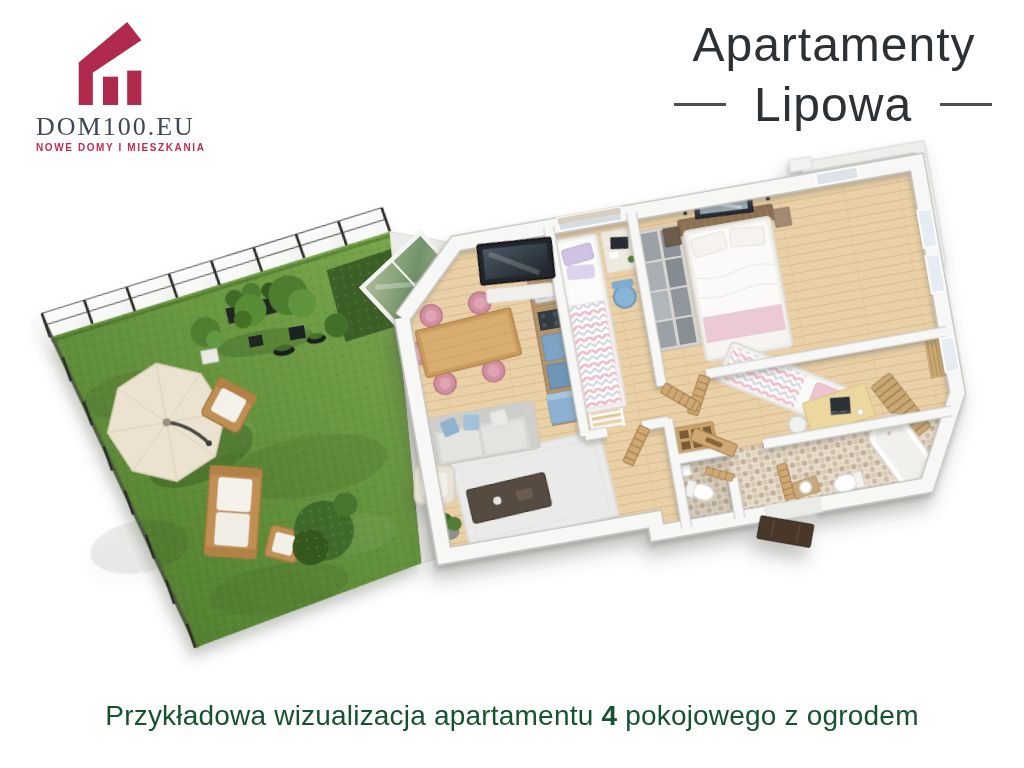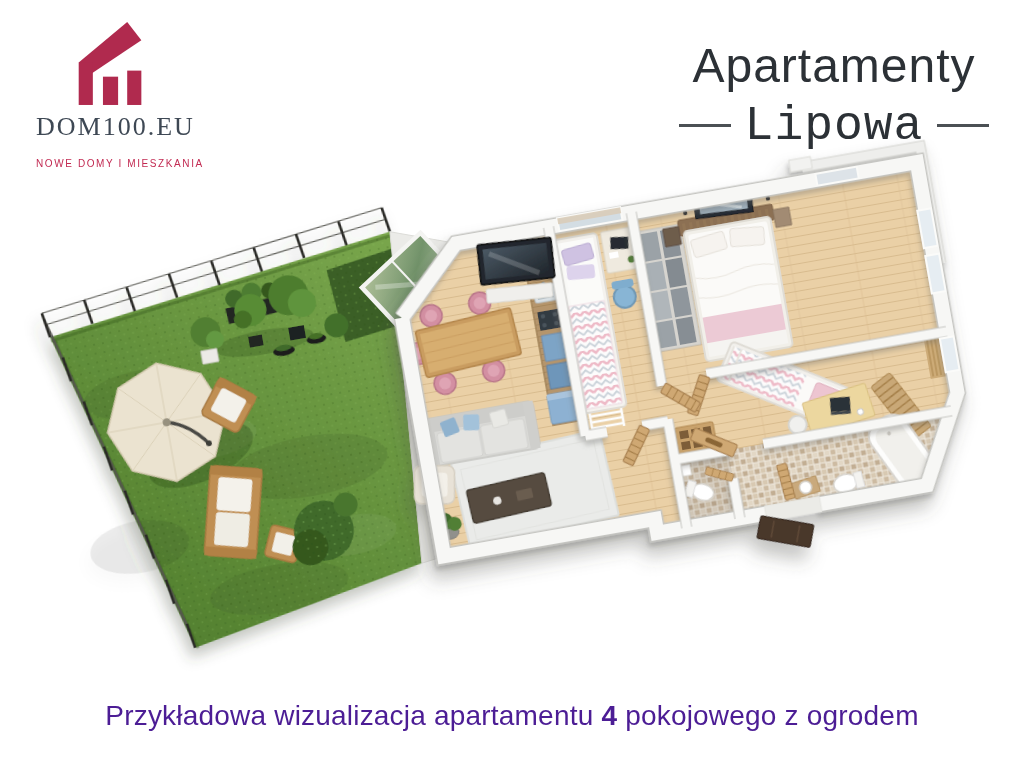--- a/index.html
+++ b/index.html
@@ -2,28 +2,28 @@
 <html><head>
 <meta charset="utf-8">
 <style>
   html,body{margin:0;padding:0;background:#fff;}
   body{width:1024px;height:768px;position:relative;overflow:hidden;
        font-family:"Liberation Sans",sans-serif;}
   .logo{position:absolute;left:36px;top:12px;width:200px;text-align:left;}
   .logo-icon{display:block;margin-left:24px;}
   .logo-name{font-family:Liberation Serif, serif;font-size:26px;letter-spacing:2px;
              color:#3e4854;margin-top:4px;}
-  .logo-tagline{font-size:10px;letter-spacing:1.6px;color:#c22a52;margin-top:16px;font-weight:normal;}
-  .title{position:absolute;right:30px;top:40px;width:320px;text-align:center;color:#2c3136;}
+  .logo-tagline{font-size:10px;letter-spacing:1.6px;color:#c22a52;margin-top:0;font-weight:bold;}
+  .title{position:absolute;right:30px;top:19px;width:320px;text-align:center;color:#2c3136;}
   .title-line1{font-size:48px;font-weight:300;letter-spacing:1px;line-height:1.1;}
-  .title-row{display:flex;align-items:center;justify-content:center;gap:14px;margin-top:8px;font-family:Liberation Mono, monospace;}
+  .title-row{display:flex;align-items:center;gap:28px;margin-top:8px;}
   .dash{display:inline-block;width:52px;height:3px;background:#2c3136;opacity:.85;}
   .title-line2{font-size:48px;font-weight:300;letter-spacing:1px;line-height:1.05;}
   .caption{position:absolute;left:0;right:0;top:700px;text-align:center;
-           font-size:28px;color:#4c1d95;letter-spacing:0.2px;}
+           font-size:28px;color:#14532d;letter-spacing:0.2px;}
   .caption b{font-weight:bold;}
   .plan-wrap{position:absolute;left:0;top:0;width:1024px;height:768px;}
 </style>
 </head>
 <body>
 
 <div class="logo">
   <svg class="logo-icon" width="96" height="96" viewBox="0 0 90 95">
     <polygon points="16,50 64,10 78,28 24,64" fill="#b02a4e"></polygon>
     <rect x="16" y="50" width="14" height="42" fill="#b02a4e"></rect>

